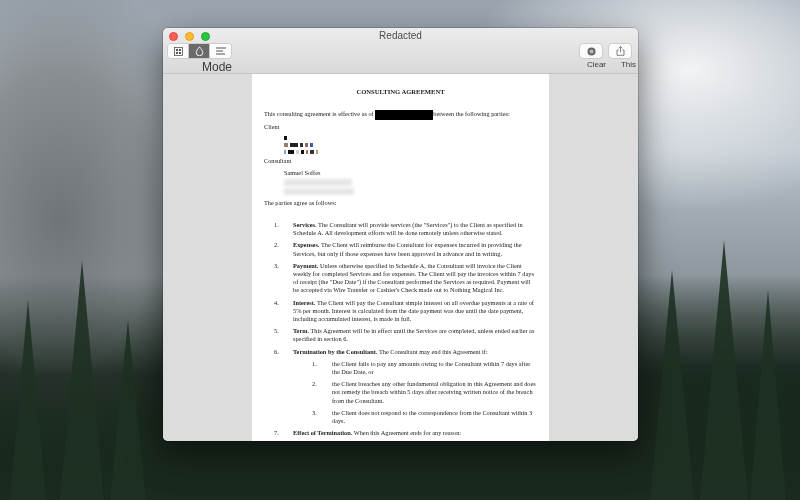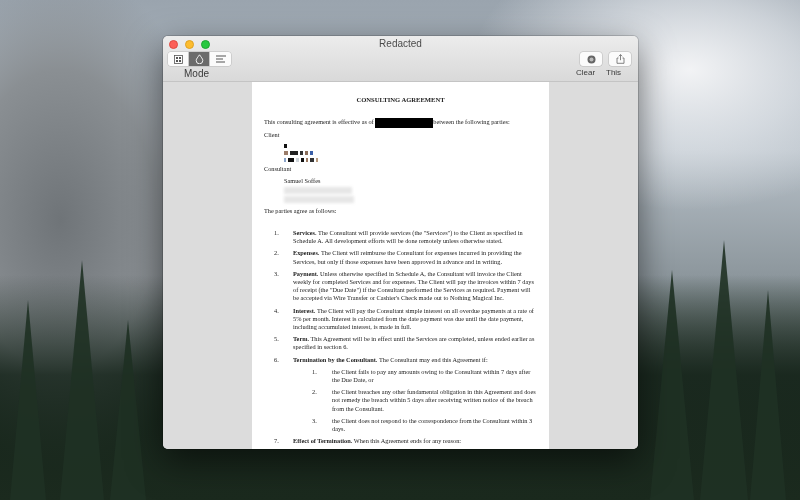--- a/index.html
+++ b/index.html
@@ -14,48 +14,47 @@
       linear-gradient(180deg, #9aa4ae 0%, #b7c0c8 30%, #8d979d 55%, #3d4a42 75%, #1e2b22 100%);
   }
   .tree { position: absolute; bottom: 0; width: 0; height: 0;
     border-left: 18px solid transparent; border-right: 18px solid transparent;
     border-bottom: 140px solid #1f3124; opacity: 0.9; }
 
   .window {
     position: absolute; left: 163px; top: 28px; width: 475px; height: 413px;
     background: #e3e3e3; border-radius: 5px; overflow: hidden;
     box-shadow: 0 12px 35px rgba(0,0,0,0.55), 0 0 0 1px rgba(0,0,0,0.15);
-    margin-top: 8px;
   }
   .titlebar {
     height: 46px;
     background: linear-gradient(180deg, #ececec 0%, #d9d9d9 100%);
     border-bottom: 1px solid #c4c4c4; position: relative;
   }
   .traffic { position: absolute; top: 4px; left: 6px; display: flex; gap: 7px; }
   .light { width: 9px; height: 9px; border-radius: 50%; }
   .light.close { background: #fc5f57; border: 0.5px solid #de4a41; }
   .light.min { background: #fdbc2e; border: 0.5px solid #dea123; }
   .light.max { background: #28c840; border: 0.5px solid #1ea532; }
   .title { position: absolute; top: 2px; left: 0; right: 0; text-align: center;
     font-size: 10px; color: #4b4b4b; }
 
   .mode-group { position: absolute; left: 5px; top: 16px; display: flex;
     border-radius: 3px; overflow: hidden; box-shadow: 0 0 0 0.5px #b8b8b8; }
   .seg { width: 21px; height: 14px; background: #fbfbfb; display: flex;
     align-items: center; justify-content: center; border-right: 0.5px solid #c9c9c9; }
   .seg:last-child { border-right: none; }
   .seg.active { background: #6b6b6b; }
-  .mode-label { position: absolute; left: 21px; top: 32px; font-size: 10px; color: #3a3a3a; }
+  .mode-label { position: absolute; left: 39px; top: 32px; font-size: 12px; color: #3a3a3a; }
 
   .tb-btn { position: absolute; top: 16px; width: 22px; height: 14px;
     background: #fbfbfb; border-radius: 3px; box-shadow: 0 0 0 0.5px #b8b8b8;
     display: flex; align-items: center; justify-content: center; }
   .tb-label { position: absolute; top: 32px; font-size: 8px; color: #3a3a3a;
-    width: 30px; text-align: left; }
+    width: 30px; text-align: right; }
 
   .content { position: absolute; top: 46px; left: 0; right: 0; bottom: 0;
     background: #dcdcdc; }
   .page { position: absolute; left: 89px; width: 297px; top: 0; bottom: 0;
     background: #ffffff; padding: 14px 12px 0 12px;
     font-family: "Liberation Serif", serif; font-size: 6.3px; color: #222; line-height: 8.2px; }
   .doc-title { text-align: center; font-weight: bold; font-size: 6.6px; margin-bottom: 14px; }
   .redact-block { display: inline-block; width: 58px; height: 10px; background: #000;
     vertical-align: middle; }
   .p { margin-bottom: 3px; }

